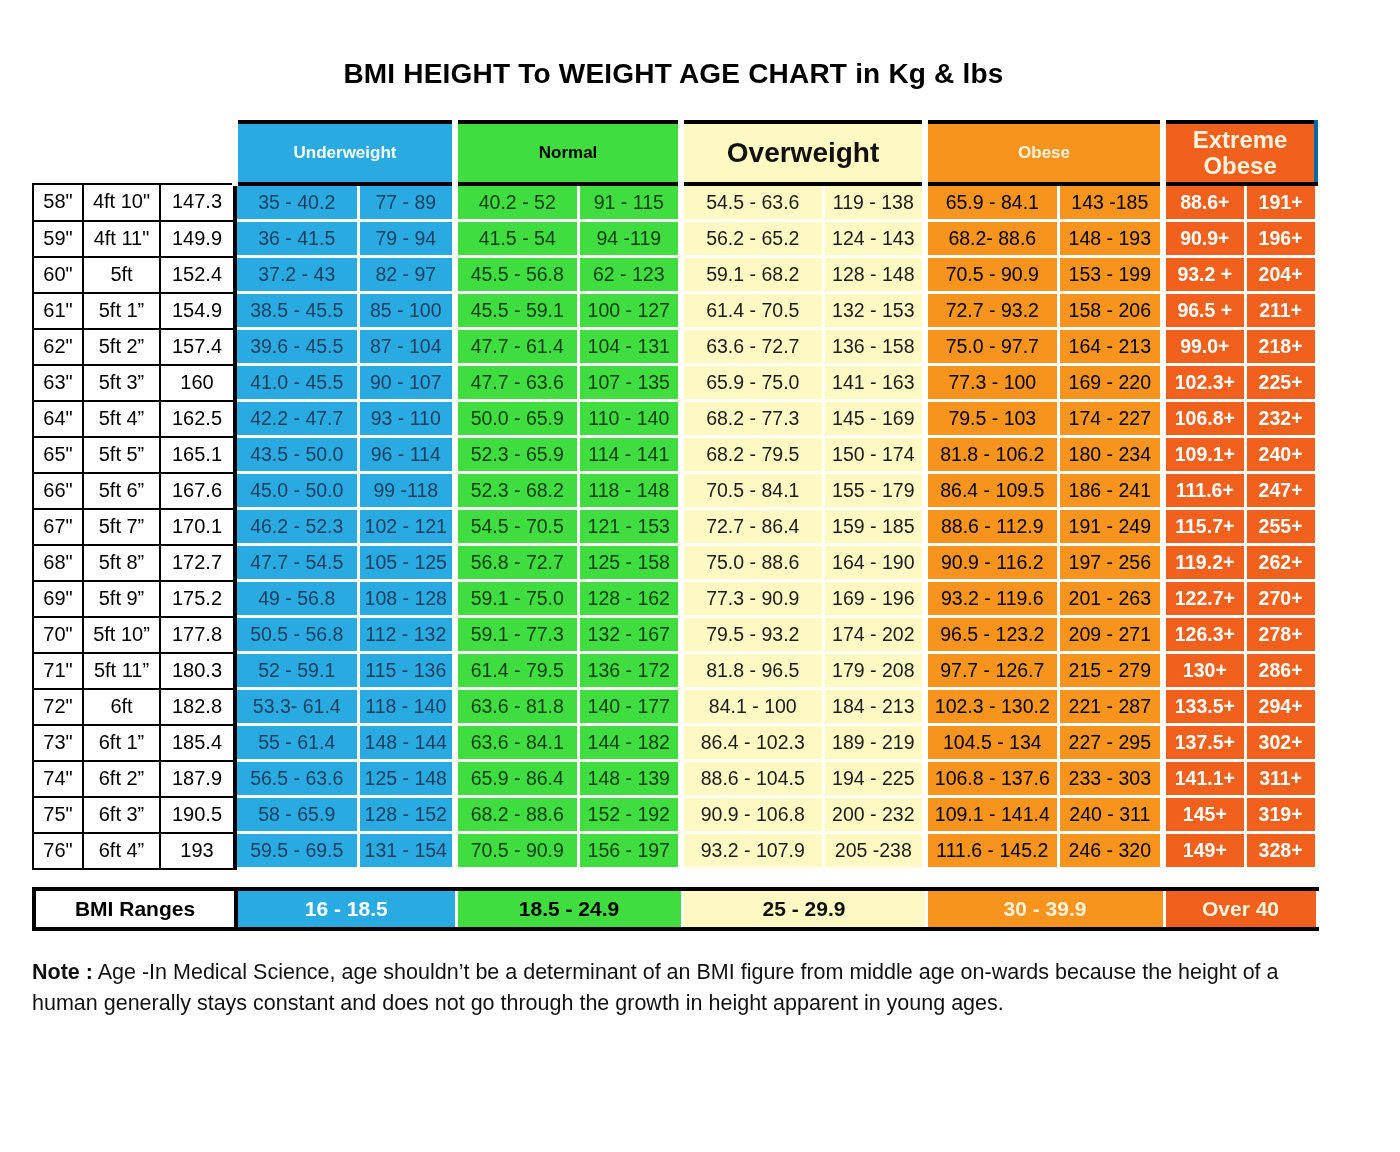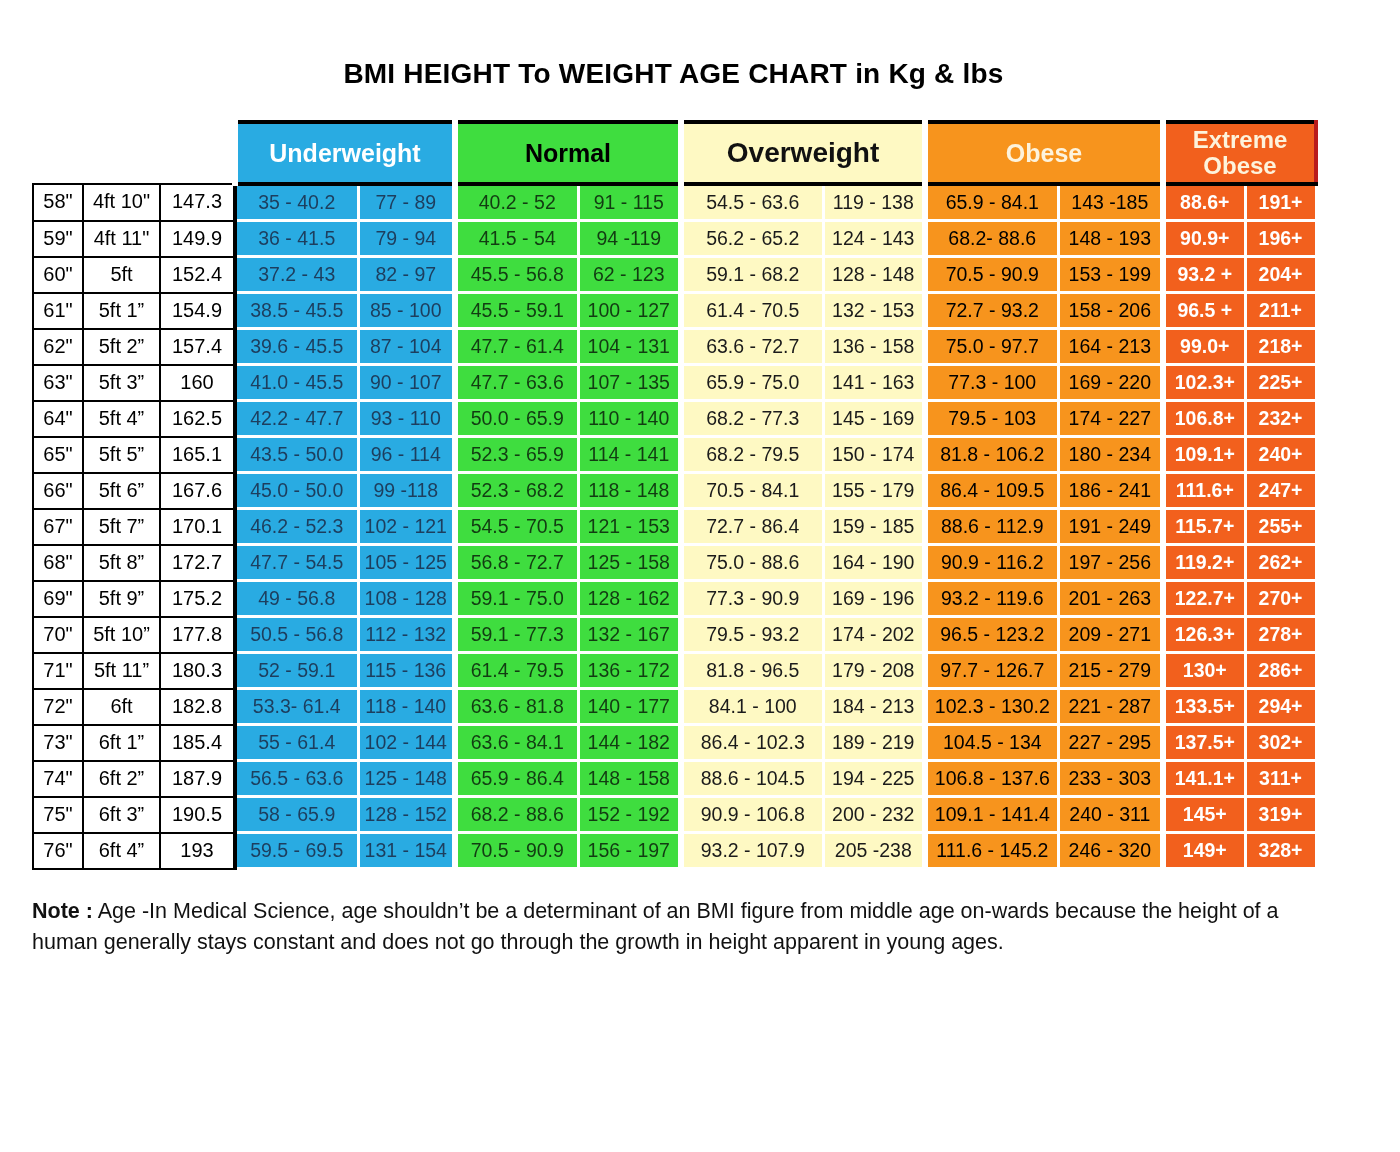--- a/index.html
+++ b/index.html
@@ -5,23 +5,23 @@
   html,body{margin:0;padding:0;background:#fff;width:1400px;height:1152px;overflow:hidden;
     font-family:"Liberation Sans",sans-serif;color:#000;}
   .page{padding:0 0 0 32px;}
   .title{width:1283px;text-align:center;margin-top:58px;font-size:28px;font-weight:bold;letter-spacing:.2px;}
   table{border-collapse:collapse;table-layout:fixed;width:1283px;}
   th,td{text-align:center;vertical-align:middle;padding:0;line-height:1.08;overflow:hidden;}
   table.main{margin-top:30px;}
   th.hw{border:4px solid #000;background:#fff;font-size:25px;font-weight:bold;height:38px;}
   td.spacer{border:0;background:#fff;}
   th.cat{height:58px;border-top:4px solid #000;border-bottom:4px solid #000;
-    border-left:6px solid #fff;border-right:6px solid #fff;font-size:25px;font-weight:bold;}
+    border-left:6px solid #fff;border-right:6px solid #fff;font-size:17px;font-weight:bold;}
   th.cat.o{font-size:28px;}
-  th.cat.e{font-size:24px;border-right:4px solid #b91c1c;}
+  th.cat.e{font-size:24px;border-right:4px solid #0369a1;}
   th.hsub{border:2px solid #000;background:#fff;font-size:21px;font-weight:bold;height:27px;}
   th.unit{border:3px solid #fff;font-size:21px;font-weight:bold;height:27px;}
   td.hd{border:2px solid #000;background:#fff;font-size:20px;height:33px;}
   td.d{border:3px solid #fff;font-size:19.5px;height:33px;}
   .hr{border-right:4px solid #000 !important;}
   .cs{border-left:6px solid #fff !important;}
   .bg-u{background:#29abe2;} .bg-n{background:#3fdd3f;} .bg-o{background:#fef9c3;}
   .bg-b{background:#f7941d;} .bg-e{background:#f2601d;}
   .lab-u{color:#ffffff;} .lab-n{color:#000000;} .lab-o{color:#111111;}
   .lab-b{color:#fdf3dc;} .lab-e{color:#fdf3dc;}
@@ -291,38 +291,38 @@
           <td class="d b bg-b cs">102.3 - 130.2</td>
           <td class="d b bg-b">221 - 287</td>
           <td class="d e bg-e cs">133.5+</td>
           <td class="d e bg-e">294+</td>
         </tr>
         <tr>
           <td class="hd">73"</td>
           <td class="hd">6ft 1”</td>
           <td class="hd hr">185.4</td>
           <td class="d u bg-u">55 - 61.4</td>
-          <td class="d u bg-u">102 - 144</td>
+          <td class="d u bg-u">148 - 144</td>
           <td class="d n bg-n cs">63.6 - 84.1</td>
           <td class="d n bg-n">144 - 182</td>
           <td class="d o bg-o cs">86.4 - 102.3</td>
           <td class="d o bg-o">189 - 219</td>
           <td class="d b bg-b cs">104.5 - 134</td>
           <td class="d b bg-b">227 - 295</td>
           <td class="d e bg-e cs">137.5+</td>
           <td class="d e bg-e">302+</td>
         </tr>
         <tr>
           <td class="hd">74"</td>
           <td class="hd">6ft 2”</td>
           <td class="hd hr">187.9</td>
           <td class="d u bg-u">56.5 - 63.6</td>
           <td class="d u bg-u">125 - 148</td>
           <td class="d n bg-n cs">65.9 - 86.4</td>
-          <td class="d n bg-n">148 - 158</td>
+          <td class="d n bg-n">148 - 139</td>
           <td class="d o bg-o cs">88.6 - 104.5</td>
           <td class="d o bg-o">194 - 225</td>
           <td class="d b bg-b cs">106.8 - 137.6</td>
           <td class="d b bg-b">233 - 303</td>
           <td class="d e bg-e cs">141.1+</td>
           <td class="d e bg-e">311+</td>
         </tr>
         <tr>
           <td class="hd">75"</td>
           <td class="hd">6ft 3”</td>
@@ -349,18 +349,38 @@
           <td class="d o bg-o cs">93.2 - 107.9</td>
           <td class="d o bg-o">205 -238</td>
           <td class="d b bg-b cs">111.6 - 145.2</td>
           <td class="d b bg-b">246 - 320</td>
           <td class="d e bg-e cs">149+</td>
           <td class="d e bg-e">328+</td>
         </tr>
       </tbody>
   </table>
 
+  <table class="bmi">
+    <colgroup>
+      <col style="width:202px">
+        <col style="width:220px">
+        <col style="width:226px">
+      <col style="width:244px">
+        <col style="width:238px">
+        <col style="width:153px">
+    </colgroup>
+    <tbody>
+      <tr>
+        <td class="bmilabel">BMI Ranges</td>
+      <td class="range bg-u lab-u">16 - 18.5</td>
+          <td class="range bg-n lab-n">18.5 - 24.9</td>
+          <td class="range bg-o lab-o">25 - 29.9</td>
+          <td class="range bg-b lab-b">30 - 39.9</td>
+          <td class="range bg-e lab-e">Over 40</td>
+        </tr>
+    </tbody>
+  </table>
 
   <div class="note">
     <div><b>Note :</b> <span>Age -In Medical Science, age shouldn’t be a determinant of an BMI figure from middle age on-wards because the height of a</span></div>
     <div>human generally stays constant and does not go through the growth in height apparent in young ages.</div>
   </div>
 </div>
 
 </body></html>

